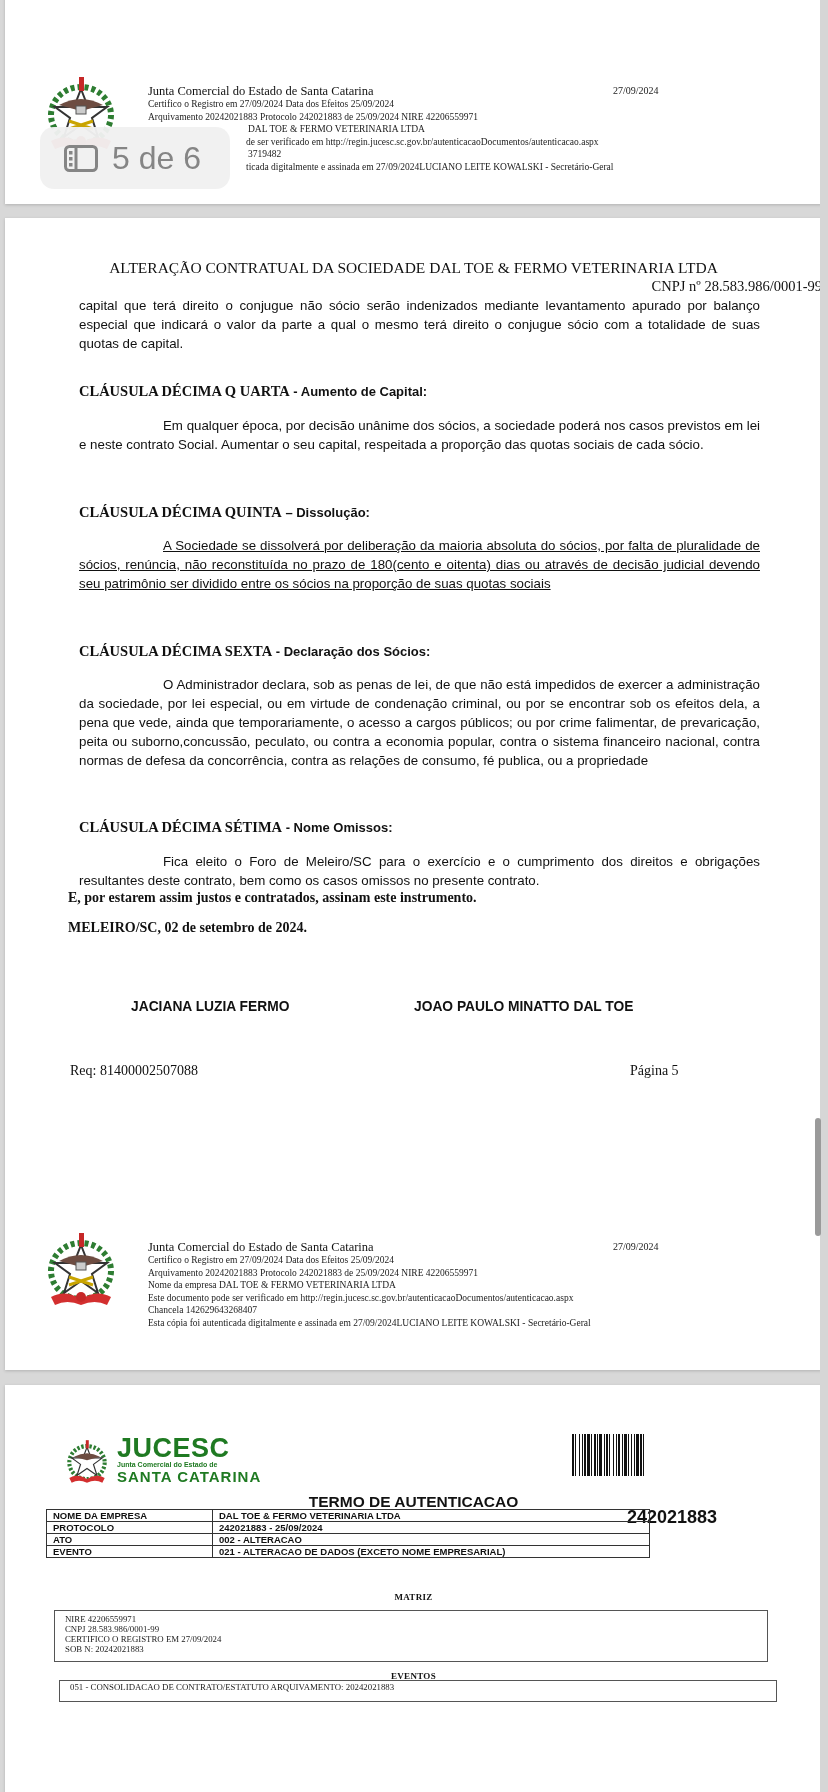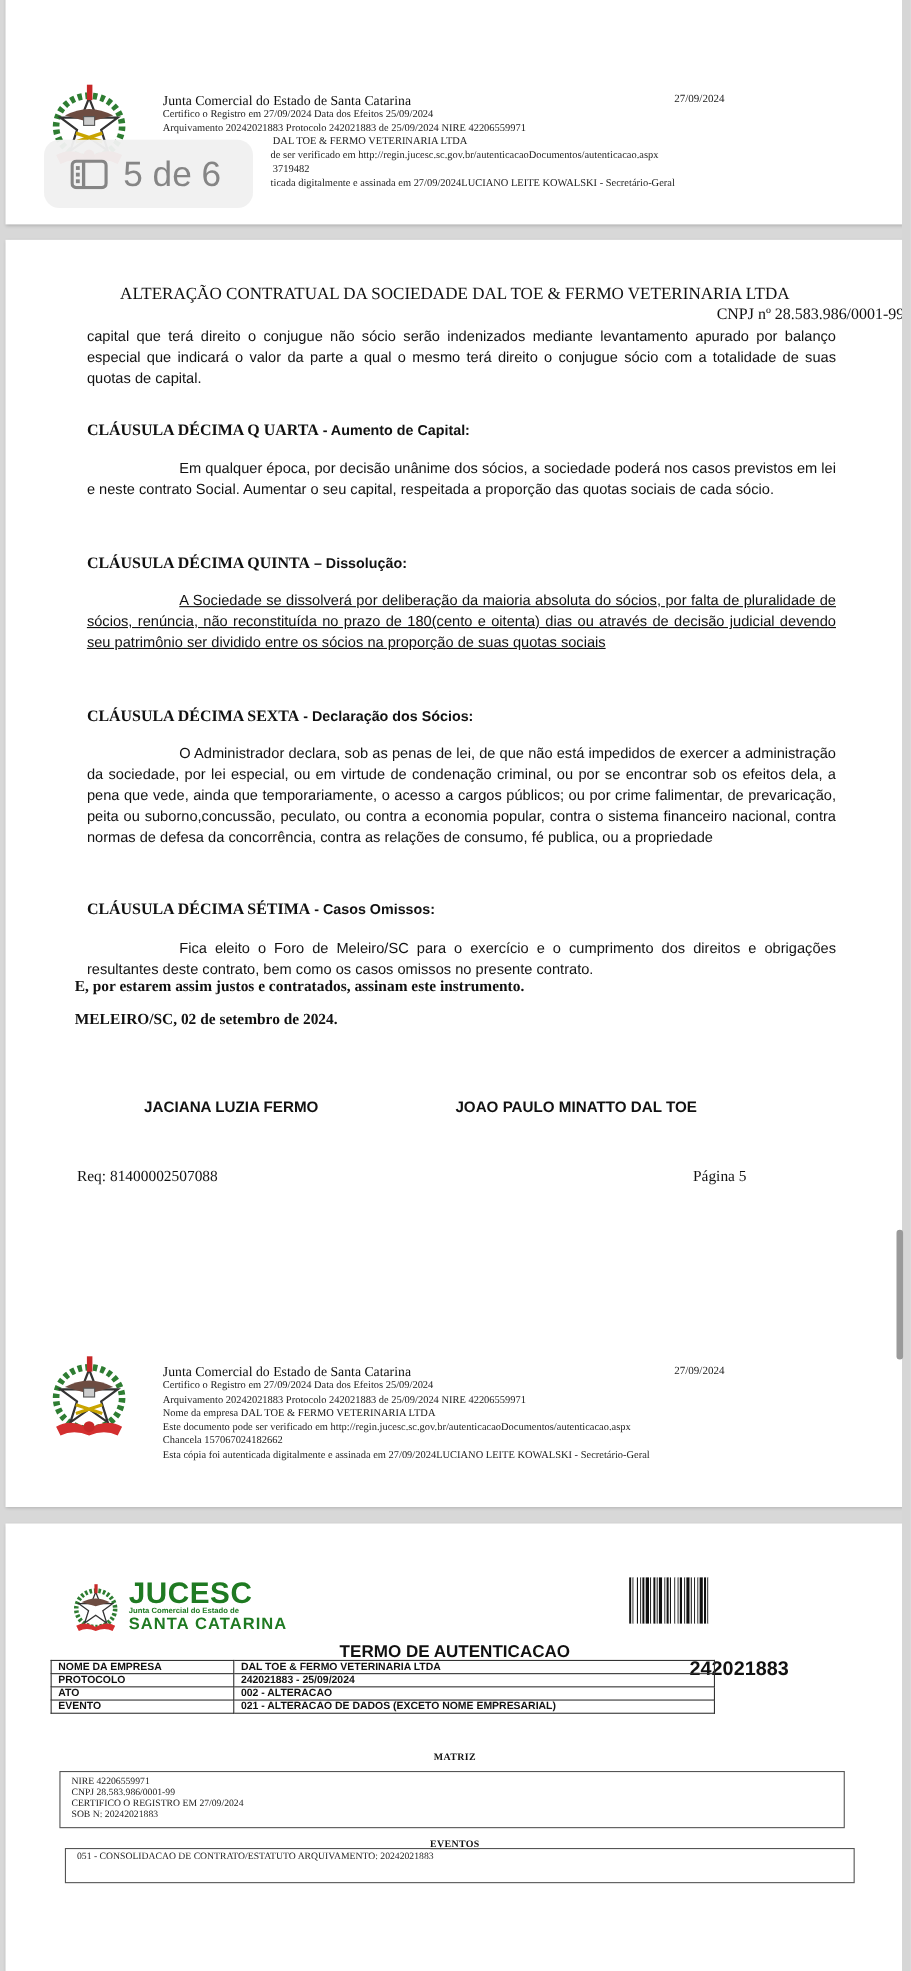--- a/index.html
+++ b/index.html
@@ -119,21 +119,21 @@
   </div>
   <div class="para body-text indent" style="top:318px;"></div>
   <div class="para body-text indent" style="top:318px;text-decoration:underline;">A Sociedade se dissolverá por deliberação da maioria absoluta do sócios, por falta de pluralidade de sócios, renúncia, não reconstituída no prazo de 180(cento e oitenta) dias ou através de decisão judicial devendo seu patrimônio ser dividido entre os sócios na proporção de suas quotas sociais</div>
 
   <div class="clause-head" style="top:425px;">
     <span>CLÁUSULA DÉCIMA SEXTA</span><span class="sub"> - Declaração dos Sócios:</span>
   </div>
   <div class="para body-text indent" style="top:457px;">O Administrador declara, sob as penas de lei, de que não está impedidos de exercer a administração da sociedade, por lei especial, ou em virtude de condenação criminal, ou por se encontrar sob os efeitos dela, a pena que vede, ainda que temporariamente, o acesso a cargos públicos; ou por crime falimentar, de prevaricação, peita ou suborno,concussão, peculato, ou contra a economia popular, contra o sistema financeiro nacional, contra normas de defesa da concorrência, contra as relações de consumo, fé publica, ou a propriedade</div>
 
   <div class="clause-head" style="top:601px;">
-    <span>CLÁUSULA DÉCIMA SÉTIMA</span><span class="sub"> - Casos Omissos:</span>
+    <span>CLÁUSULA DÉCIMA SÉTIMA</span><span class="sub"> - Nome Omissos:</span>
   </div>
   <div class="para body-text indent" style="top:634px;">Fica eleito o Foro de Meleiro/SC para o exercício e o cumprimento dos direitos e obrigações resultantes deste contrato, bem como os casos omissos no presente contrato.</div>
 
   <div class="bold-serif" style="left:63px; top:672px;">E, por estarem assim justos e contratados, assinam este instrumento.</div>
   <div class="bold-serif" style="left:63px; top:702px;">MELEIRO/SC, 02 de setembro de 2024.</div>
 
   <div class="sign" style="left:126px; top:781px;">JACIANA LUZIA FERMO</div>
   <div class="sign" style="left:409px; top:781px;">JOAO PAULO MINATTO DAL TOE</div>
 
   <div class="req" style="left:65px; top:845px;">Req: 81400002507088</div>
@@ -149,21 +149,21 @@
       <path d="M24 46 L48 54 M48 46 L24 54" stroke="#c9a400" stroke-width="3"></path>
       <path d="M6 66 Q20 58 36 68 Q52 58 66 66 L62 74 Q50 68 36 74 Q22 68 10 74 Z" fill="#d32f2f"></path>
       <circle cx="36" cy="66" r="5" fill="#c62828"></circle>
     </svg>
     <div class="stamp-lines">
       <div class="title">Junta Comercial do Estado de Santa Catarina</div>
       <div>Certifico o Registro em 27/09/2024   Data dos Efeitos 25/09/2024</div>
       <div>Arquivamento 20242021883 Protocolo 242021883 de 25/09/2024 NIRE 42206559971</div>
       <div>Nome da empresa DAL TOE &amp; FERMO VETERINARIA LTDA</div>
       <div>Este documento pode ser verificado em http://regin.jucesc.sc.gov.br/autenticacaoDocumentos/autenticacao.aspx</div>
-      <div>Chancela 157067024182662</div>
+      <div>Chancela 142629643268407</div>
       <div>Esta cópia foi autenticada digitalmente e assinada em 27/09/2024LUCIANO LEITE KOWALSKI -  Secretário-Geral</div>
     </div>
     <div class="stamp-date">27/09/2024</div>
   </div>
 </div>
 
 <div class="page" id="page-last">
   <div class="jucesc-logo">
     <svg style="position:absolute; left:0; top:4px;" width="48" height="46" viewBox="0 0 72 78">
       <ellipse cx="36" cy="40" rx="30" ry="28" fill="none" stroke="#2e7d32" stroke-width="7" stroke-dasharray="4 3"></ellipse>
@@ -256,19 +256,19 @@
 
   <div class="sec-label" style="top:207px;">MATRIZ</div>
   <div class="box" style="top:225px; height:52px;">
     <div>NIRE 42206559971</div>
     <div>CNPJ 28.583.986/0001-99</div>
     <div>CERTIFICO O REGISTRO EM 27/09/2024</div>
     <div>SOB N: 20242021883</div>
   </div>
 
   <div class="sec-label" style="top:286px; text-decoration:underline;">EVENTOS</div>
-  <div class="box" style="top:295px; height:32px; left:54px; width:718px; padding-top:1px;">
+  <div class="box" style="top:295px; height:22px; left:54px; width:718px; padding-top:1px;">
     <div>051 - CONSOLIDACAO DE CONTRATO/ESTATUTO ARQUIVAMENTO: 20242021883</div>
   </div>
 </div>
 
 <div class="scroll-track"></div>
 <div class="scroll-thumb"></div>
 
 </body></html>

